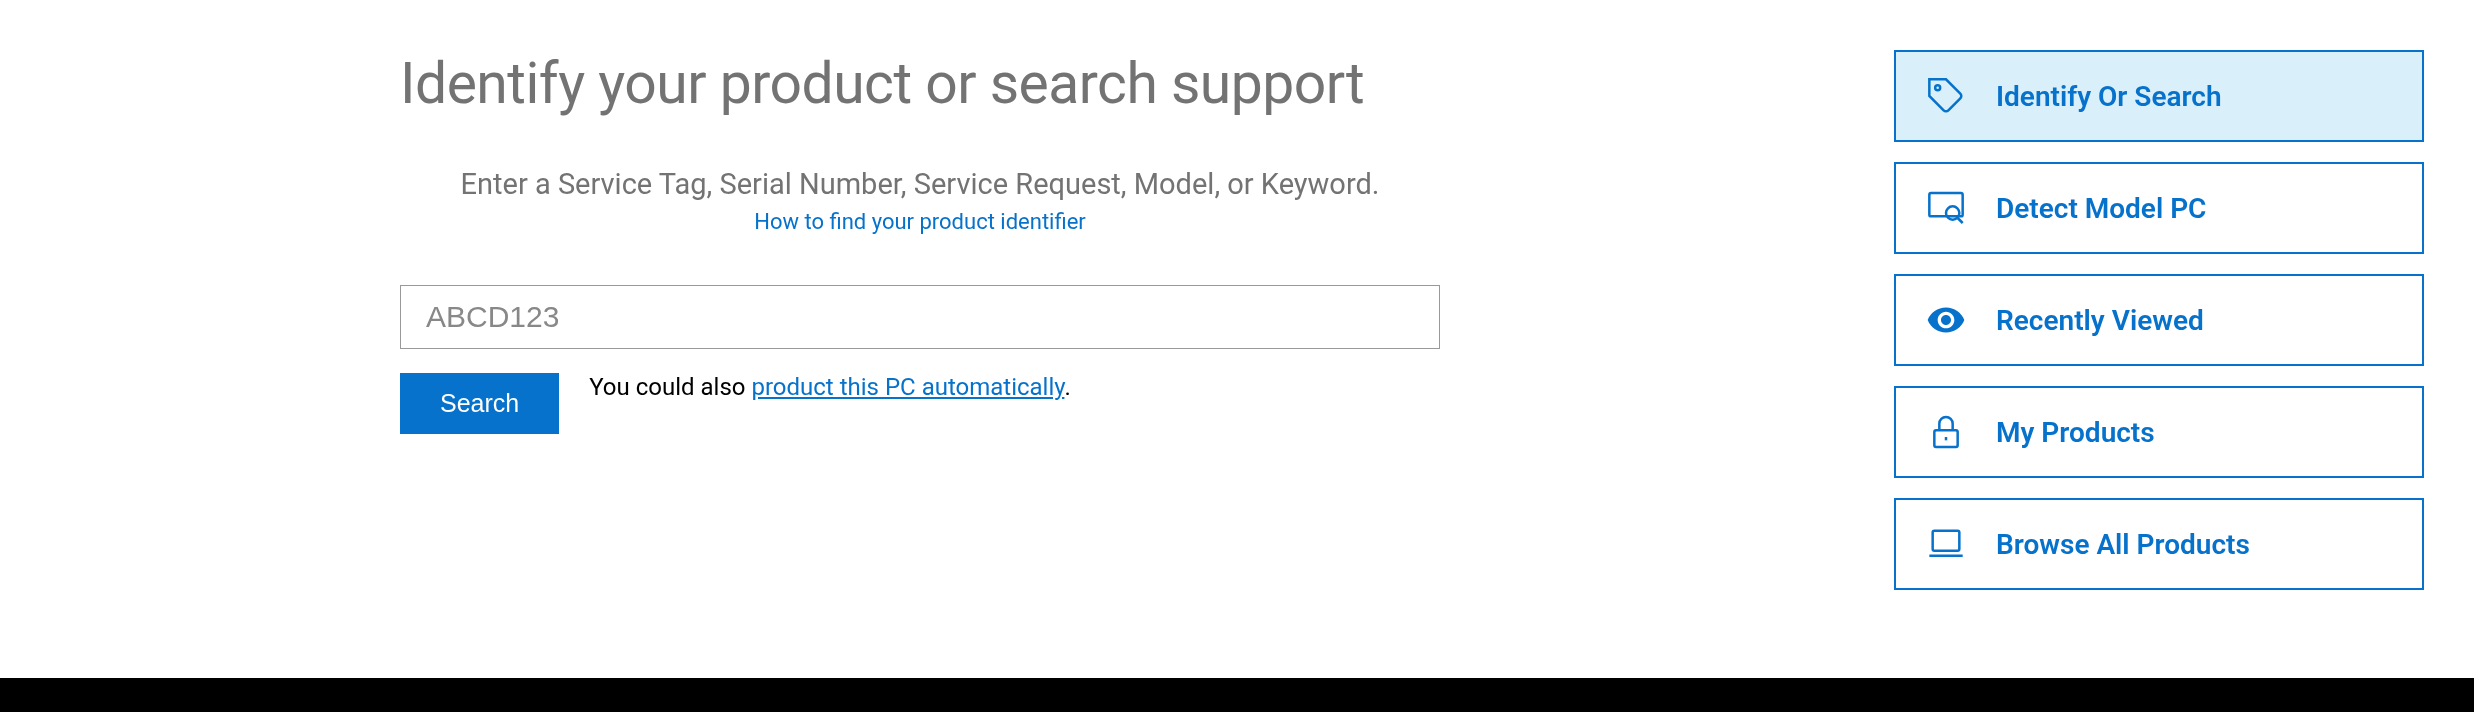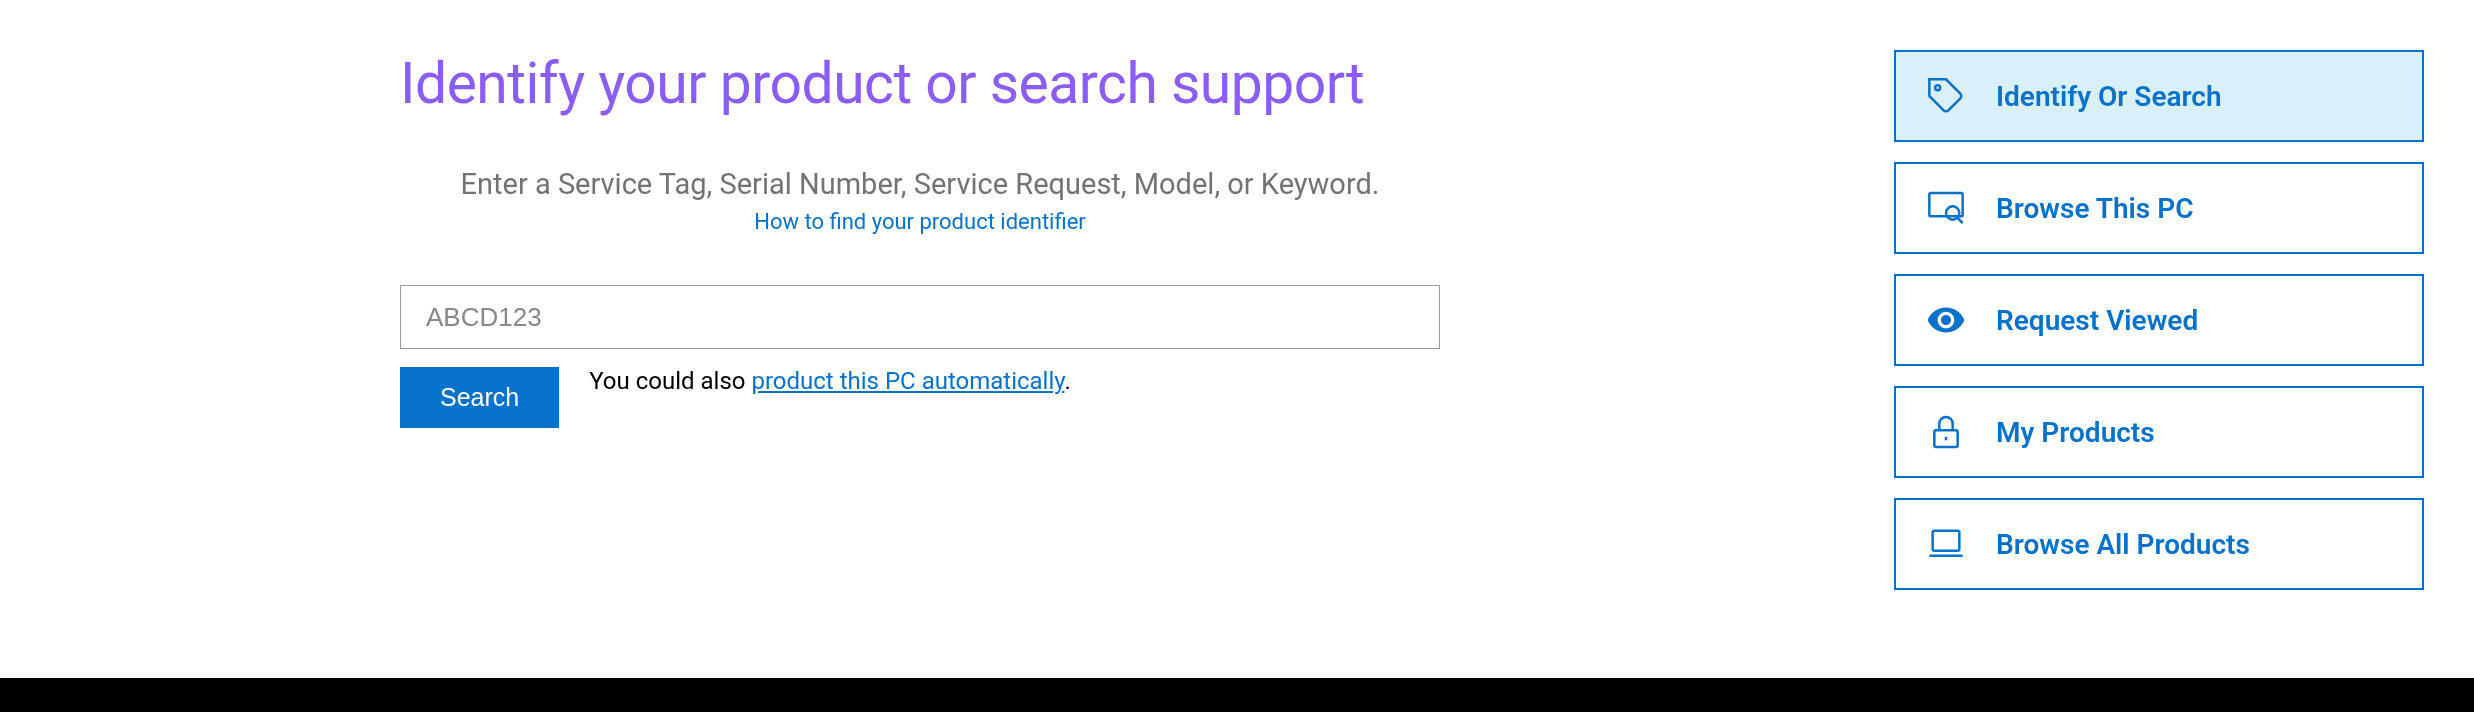--- a/index.html
+++ b/index.html
@@ -16,21 +16,21 @@
     }
     .main-content {
       position: absolute;
       left: 400px;
       top: 50px;
       width: 1200px;
     }
     .page-title {
       font-size: 57px;
       font-weight: 400;
-      color: #8b5cf6;
+      color: #737373;
       margin-bottom: 50px;
       letter-spacing: -0.5px;
     }
     .instructions {
       font-size: 29px;
       color: #737373;
       text-align: center;
       width: 1040px;
       margin-bottom: 8px;
     }
@@ -41,24 +41,24 @@
       width: 1040px;
       display: block;
       margin-bottom: 51px;
       text-decoration: none;
     }
     .search-input {
       width: 1040px;
       height: 64px;
       border: 1px solid #999;
       padding: 8px 25px;
-      font-size: 26px;
+      font-size: 30px;
       color: #000;
       outline: none;
-      margin-bottom: 18px;
+      margin-bottom: 24px;
     }
     .search-input::placeholder {
       color: #888;
     }
     .search-row {
       display: flex;
       gap: 30px;
     }
     .search-button {
       background: #0672CB;
@@ -156,30 +156,30 @@
   </div>
 
   <div class="sidebar-item">
     <span class="sidebar-icon">
       <svg viewBox="0 0 24 24" fill="none" stroke="#0672CB" stroke-width="1.5">
         <rect x="2" y="3" width="20" height="14" rx="1"></rect>
         <circle cx="16" cy="15" r="4"></circle>
         <line x1="19" y1="18" x2="22" y2="21"></line>
       </svg>
     </span>
-    <span class="sidebar-label">Browse This PC</span>
+    <span class="sidebar-label">Detect Model PC</span>
   </div>
 
   <div class="sidebar-item">
     <span class="sidebar-icon">
       <svg viewBox="0 0 24 24" fill="#0672CB">
         <path d="M12 4.5C7 4.5 2.73 7.61 1 12c1.73 4.39 6 7.5 11 7.5s9.27-3.11 11-7.5c-1.73-4.39-6-7.5-11-7.5zM12 17c-2.76 0-5-2.24-5-5s2.24-5 5-5 5 2.24 5 5-2.24 5-5 5zm0-8c-1.66 0-3 1.34-3 3s1.34 3 3 3 3-1.34 3-3-1.34-3-3-3z"></path>
       </svg>
     </span>
-    <span class="sidebar-label">Request Viewed</span>
+    <span class="sidebar-label">Recently Viewed</span>
   </div>
 
   <div class="sidebar-item">
     <span class="sidebar-icon">
       <svg viewBox="0 0 24 24" fill="none" stroke="#0672CB" stroke-width="1.5">
         <rect x="5" y="11" width="14" height="10" rx="1"></rect>
         <path d="M8 11V7a4 4 0 0 1 8 0v4"></path>
         <line x1="12" y1="15" x2="12" y2="17"></line>
       </svg>
     </span>

